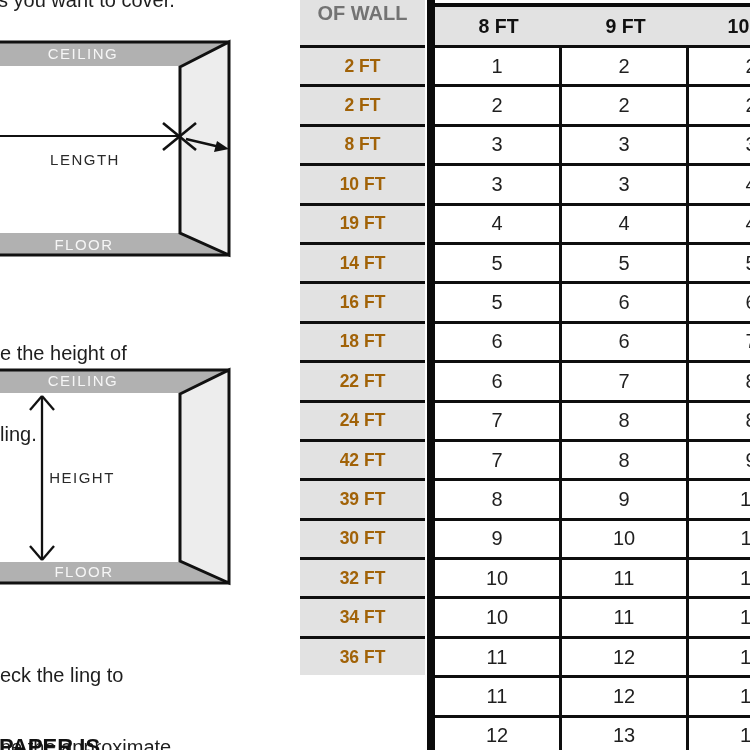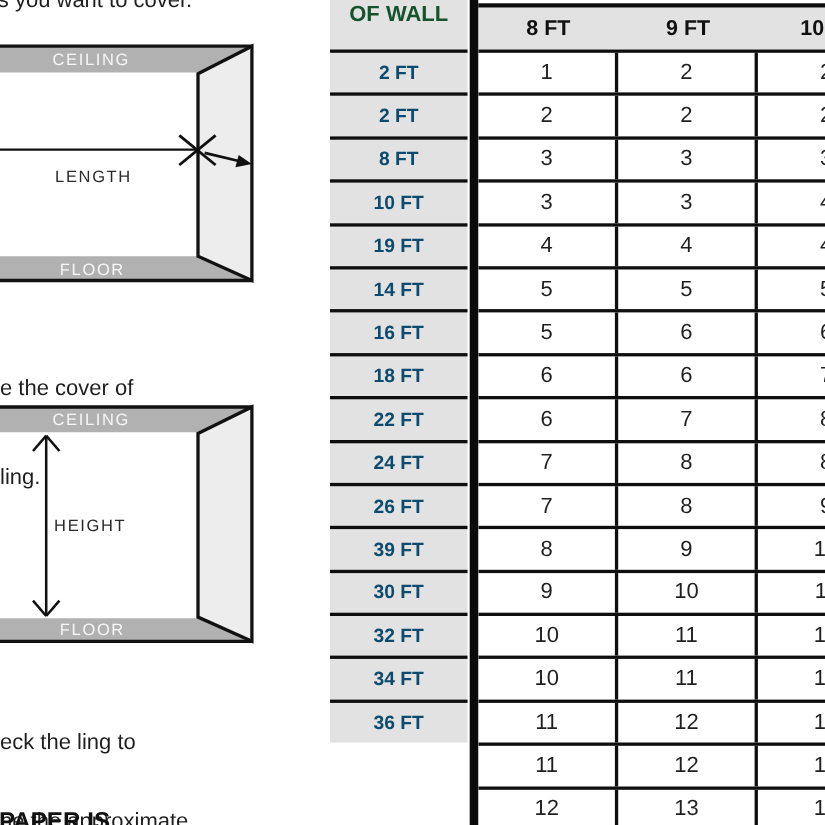--- a/index.html
+++ b/index.html
@@ -14,23 +14,23 @@
   .frag-bold{left:-1px;top:734px;font-size:22px;font-weight:bold;color:#111;}
   .diag{position:absolute;left:0;}
   #diag-length{top:36px;}
   #diag-height{top:364px;}
   .svg-bar-label{fill:#f6f6f6;font-size:15px;letter-spacing:1.5px;font-family:"Liberation Sans",sans-serif;}
   .svg-measure-label{fill:#2a2a2a;font-size:15px;letter-spacing:1.5px;font-family:"Liberation Sans",sans-serif;}
 
   
   #label-col{position:absolute;left:300px;top:0;width:125px;}
   .lheader{height:45px;background:#e2e2e2;display:flex;justify-content:center;
-           align-items:flex-start;padding-top:2px;font-weight:bold;font-size:20px;color:#14532d;box-sizing:border-box;}
+           align-items:flex-start;padding-top:2px;font-weight:bold;font-size:20px;color:#737373;box-sizing:border-box;}
   .lcell{border-top:3px solid #0e0e0e;height:36.4px;background:#e2e2e2;display:flex;
-         align-items:center;justify-content:center;font-weight:bold;font-size:17.5px;color:#0c4a6e;box-sizing:content-box;}
+         align-items:center;justify-content:center;font-weight:bold;font-size:17.5px;color:#a16207;box-sizing:content-box;}
   #vrule{position:absolute;left:427px;top:0;width:8px;height:750px;background:#0b0b0b;}
   #value-grid{position:absolute;left:435px;top:0;width:382px;}
   .grid-topspace{height:3px;background:#fff;}
   .grid-topline{height:4px;background:#0b0b0b;}
   .grid-header{height:38px;background:#e2e2e2;display:flex;}
   .hcell{display:flex;align-items:center;justify-content:center;font-weight:bold;font-size:19.5px;color:#111;}
   .hcell:nth-child(1){width:127px;}
   .hcell:nth-child(2){width:127px;}
   .hcell:nth-child(3){width:128px;}
   .vrow{display:flex;border-top:3px solid #0e0e0e;height:36.4px;background:#fff;}
@@ -59,21 +59,21 @@
     <g>
       <line x1="186" y1="103" x2="220" y2="111" stroke="#111" stroke-width="2.4"></line>
       <polygon points="229,113 214,116 217,105" fill="#111"></polygon>
     </g>
     <text class="svg-bar-label" x="83" y="23" text-anchor="middle">CEILING</text>
     <text class="svg-measure-label" x="85" y="129" text-anchor="middle">LENGTH</text>
     <text class="svg-bar-label" x="84" y="214" text-anchor="middle">FLOOR</text>
   </svg>
 
   <div class="frag frag-mid">
-    <div>e the cover of</div>
+    <div>e the height of</div>
     <div>ling.</div>
   </div>
 
   <svg id="diag-height" class="diag" width="236" height="224" viewBox="0 0 236 224">
     <polygon points="0,7 226,7 180,29 0,29" fill="#b1b1b1"></polygon>
     <polygon points="0,198 180,198 226,218 0,218" fill="#b1b1b1"></polygon>
     <polygon points="180,30 229,6 229,219 180,197" fill="#ededed" stroke="#111" stroke-width="3"></polygon>
     <line x1="0" y1="6" x2="229" y2="6" stroke="#111" stroke-width="3"></line>
     <line x1="0" y1="219" x2="230" y2="219" stroke="#111" stroke-width="3"></line>
     <g stroke="#111" stroke-width="2.3" fill="none">
@@ -101,21 +101,21 @@
   <div class="lcell">2 FT</div>
       <div class="lcell">2 FT</div>
       <div class="lcell">8 FT</div>
       <div class="lcell">10 FT</div>
       <div class="lcell">19 FT</div>
       <div class="lcell">14 FT</div>
       <div class="lcell">16 FT</div>
       <div class="lcell">18 FT</div>
       <div class="lcell">22 FT</div>
       <div class="lcell">24 FT</div>
-      <div class="lcell">26 FT</div>
+      <div class="lcell">42 FT</div>
       <div class="lcell">39 FT</div>
       <div class="lcell">30 FT</div>
       <div class="lcell">32 FT</div>
       <div class="lcell">34 FT</div>
       <div class="lcell">36 FT</div>
     </div>
 
   <div id="vrule"></div>
 
   <div id="value-grid">

